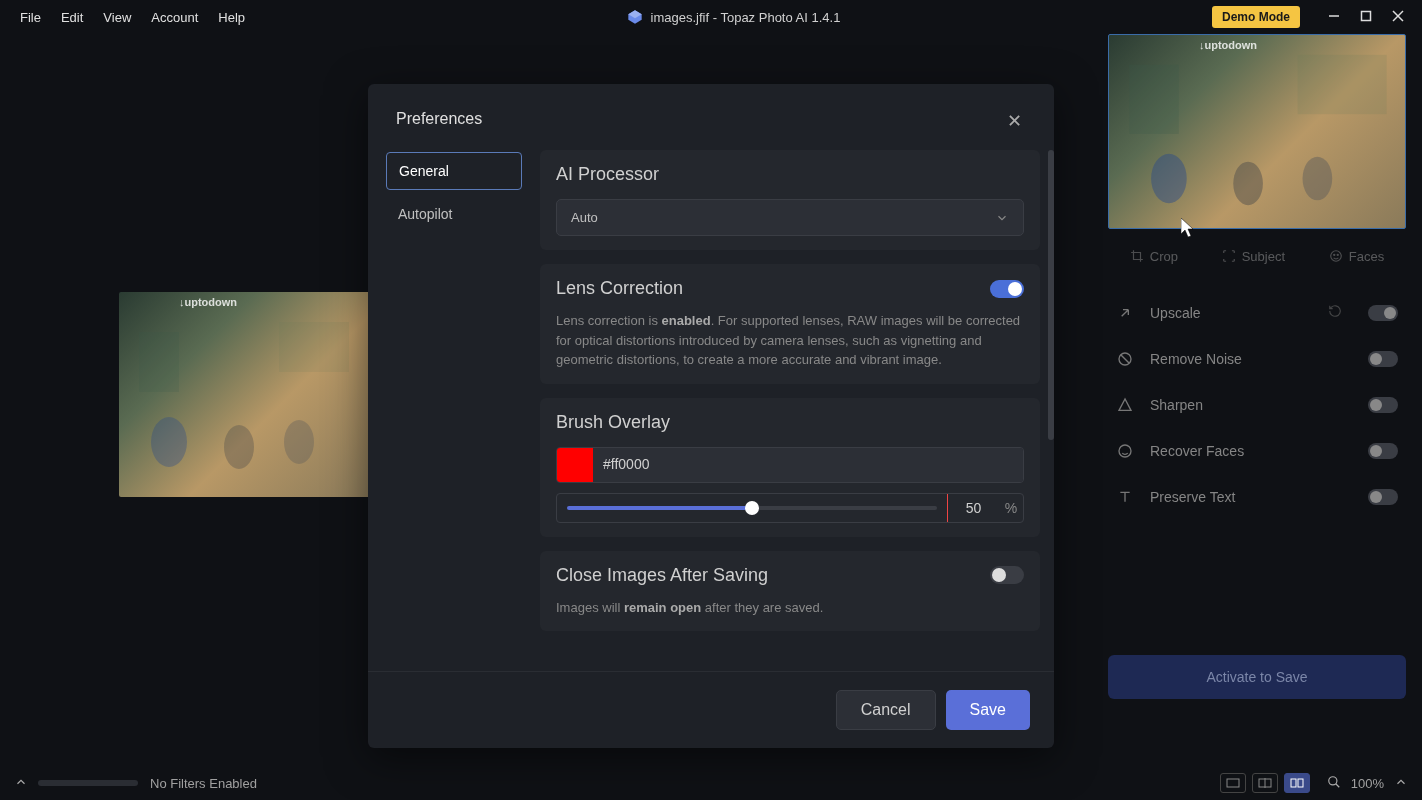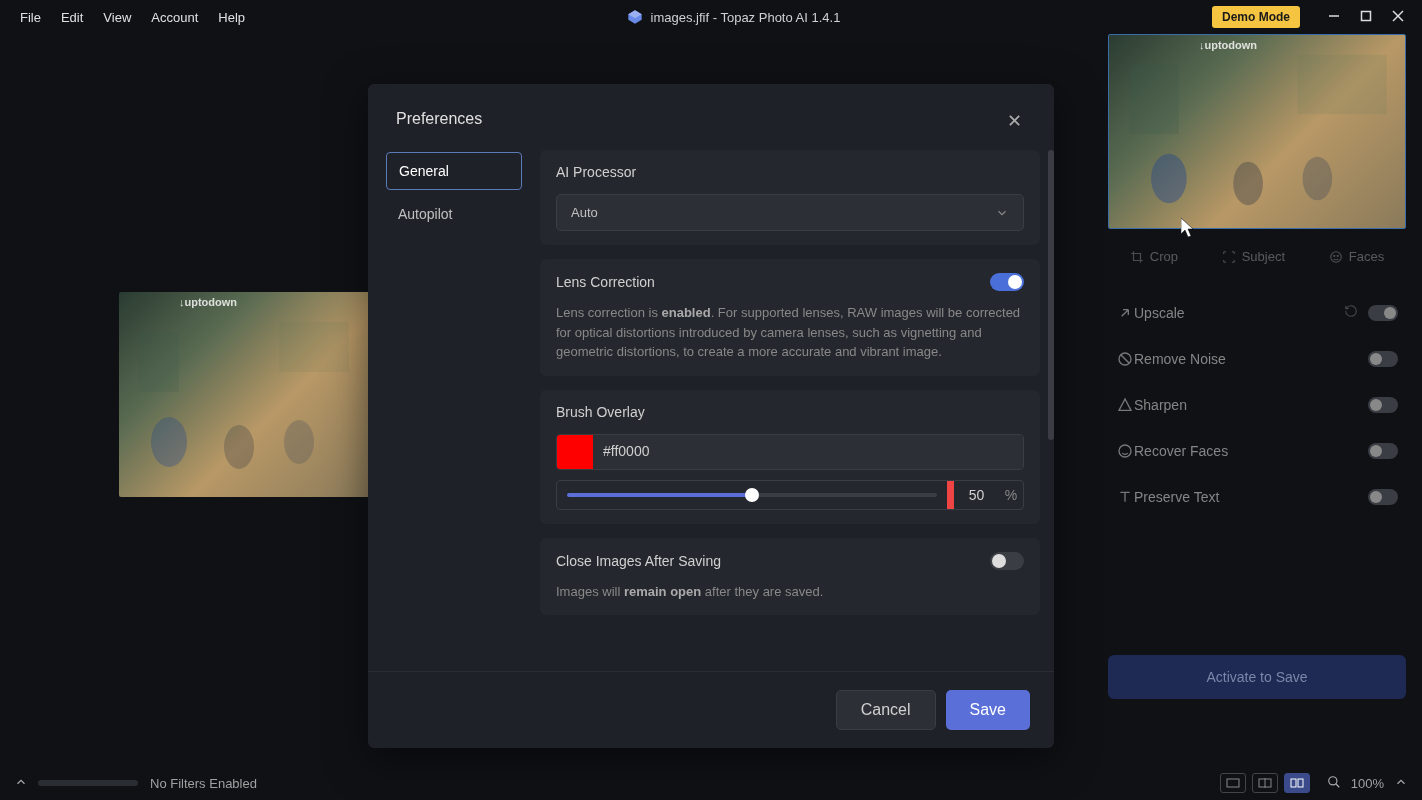--- a/index.html
+++ b/index.html
@@ -21,24 +21,24 @@
   .left-thumb { position: absolute; left: 119px; top: 258px; width: 252px; height: 205px; background: linear-gradient(135deg, #2a3b32 0%, #5a6b52 30%, #b89866 60%, #8a7a5a 100%); border-radius: 2px; }
   .left-thumb .logo { position: absolute; top: 4px; left: 60px; color: #fff; font-size: 11px; font-weight: 600; opacity: 0.8; }
 
   
   .right-side { position: absolute; right: 16px; top: 0; width: 298px; }
   .right-thumb { width: 298px; height: 195px; margin-top: 0px; background: linear-gradient(135deg, #2a3b32 0%, #5a6b52 30%, #b89866 60%, #8a7a5a 100%); border: 1px solid #3a6ca8; border-radius: 2px; position: relative; }
   .right-thumb .logo { position: absolute; top: 4px; left: 90px; color: #fff; font-size: 11px; font-weight: 600; opacity: 0.8; }
   .cursor { position: absolute; left: 72px; top: 183px; width: 14px; height: 20px; pointer-events: none; }
 
   .tool-row { display: flex; justify-content: space-around; margin-top: 20px; opacity: 0.5; }
-  .tool-item { display: flex; align-items: flex-end; gap: 6px; font-size: 13px; color: #a0a0a0; }
+  .tool-item { display: flex; align-items: flex-start; gap: 6px; font-size: 13px; color: #a0a0a0; }
 
   .filter-list { margin-top: 40px; display: flex; flex-direction: column; gap: 30px; padding: 0 8px; }
-  .filter-item { display: flex; align-items: center; font-size: 14px; color: #858585; }
+  .filter-item { display: flex; align-items: center; gap: 16px; font-size: 14px; color: #858585; }
   .filter-item .icon { width: 18px; display: flex; justify-content: center; }
   .filter-item .lbl { flex: 1; }
   .filter-item .undo { color: #666; margin-right: 10px; opacity: 0.6; }
   .toggle-sm { width: 30px; height: 16px; background: #3a3d44; border-radius: 8px; position: relative; }
   .toggle-sm::after { content: ""; position: absolute; width: 12px; height: 12px; background: #888; border-radius: 50%; top: 2px; right: 2px; }
   .toggle-sm.off::after { left: 2px; right: auto; background: #888; }
 
   .activate { margin-top: 150px; background: #1e2954; border-radius: 6px; padding: 14px; text-align: center; color: #7b86a8; font-size: 14px; }
 
   
@@ -59,42 +59,42 @@
   .dialog-body { flex: 1; display: flex; overflow: hidden; }
   .dialog-side { width: 172px; padding: 2px 18px; display: flex; flex-direction: column; gap: 6px; }
   .side-tab { padding: 10px 12px; font-size: 14px; color: #c0c0c0; border-radius: 4px; cursor: pointer; text-align: left; }
   .side-tab.active { border: 1px solid #5a7ab8; color: #fff; }
 
   .dialog-content { flex: 1; padding-right: 14px; overflow-y: auto; position: relative; }
   .scrollbar { position: absolute; right: 0; top: 0; width: 6px; height: 290px; background: #3a3d44; border-radius: 3px; }
 
   .card { background: #24272d; border-radius: 6px; padding: 14px 16px; margin-bottom: 14px; }
   .card-header { display: flex; align-items: center; justify-content: space-between; }
-  .card-title { font-size: 14px; color: #d0d0d0; }
+  .card-title { font-size: 18px; color: #d0d0d0; }
   .select { margin-top: 14px; background: #2c2f36; border: 1px solid #3a3d44; border-radius: 5px; padding: 10px 14px; display: flex; justify-content: space-between; align-items: center; font-size: 13px; color: #c0c0c0; cursor: pointer; }
   .select svg { width: 14px; height: 14px; }
 
   .toggle { width: 34px; height: 18px; border-radius: 9px; position: relative; cursor: pointer; }
   .toggle.on { background: #4a6fd8; }
   .toggle.on::after { content:""; position:absolute; width:14px; height:14px; background:#fff; border-radius:50%; top:2px; right:2px; }
   .toggle.off { background: #3a3d44; }
   .toggle.off::after { content:""; position:absolute; width:14px; height:14px; background:#ddd; border-radius:50%; top:2px; left:2px; }
 
   .card-desc { font-size: 13px; color: #888; line-height: 1.5; margin-top: 12px; }
   .card-desc b { color: #aaa; font-weight: 600; }
 
   .color-row { display: flex; margin-top: 0px; border-radius: 4px; overflow: hidden; border: 1px solid #3a3d44; }
   .swatch { width: 36px; height: 34px; background: #ff0000; }
   .color-input { flex: 1; background: #2c2f36; padding: 8px 10px; font-size: 14px; color: #d0d0d0; }
 
   .slider-row { display: flex; margin-top: 10px; border: 1px solid #3a3d44; border-radius: 4px; overflow: hidden; }
   .slider-track { flex: 1; padding: 12px 10px; display: flex; align-items: center; }
   .track { flex: 1; height: 4px; background: linear-gradient(to right, #5a6fd8 0%, #5a6fd8 50%, #3a3d44 50%, #3a3d44 100%); border-radius: 2px; position: relative; }
   .track .thumb { position: absolute; left: 50%; top: 50%; transform: translate(-50%, -50%); width: 14px; height: 14px; background: #fff; border-radius: 50%; }
-  .slider-val { width: 52px; display: flex; align-items: center; justify-content: center; font-size: 14px; color: #d0d0d0; border-left: 7px solid #ef4444; }
+  .slider-val { width: 52px; display: flex; align-items: center; justify-content: center; font-size: 14px; color: #d0d0d0; border-left: 1px solid #ef4444; }
   .slider-pct { width: 24px; display: flex; align-items: center; justify-content: center; font-size: 14px; color: #888; }
 
   .dialog-footer { display: flex; justify-content: flex-end; gap: 10px; padding: 18px 24px; border-top: 1px solid #2a2d33; }
   .btn { padding: 10px 24px; border-radius: 5px; font-size: 16px; cursor: pointer; border: none; }
   .btn.cancel { background: #2c2f36; color: #d0d0d0; border: 1px solid #3a3d44; }
   .btn.save { background: #5a6fd8; color: #fff; }
 </style>
 </head>
 <body>
 

